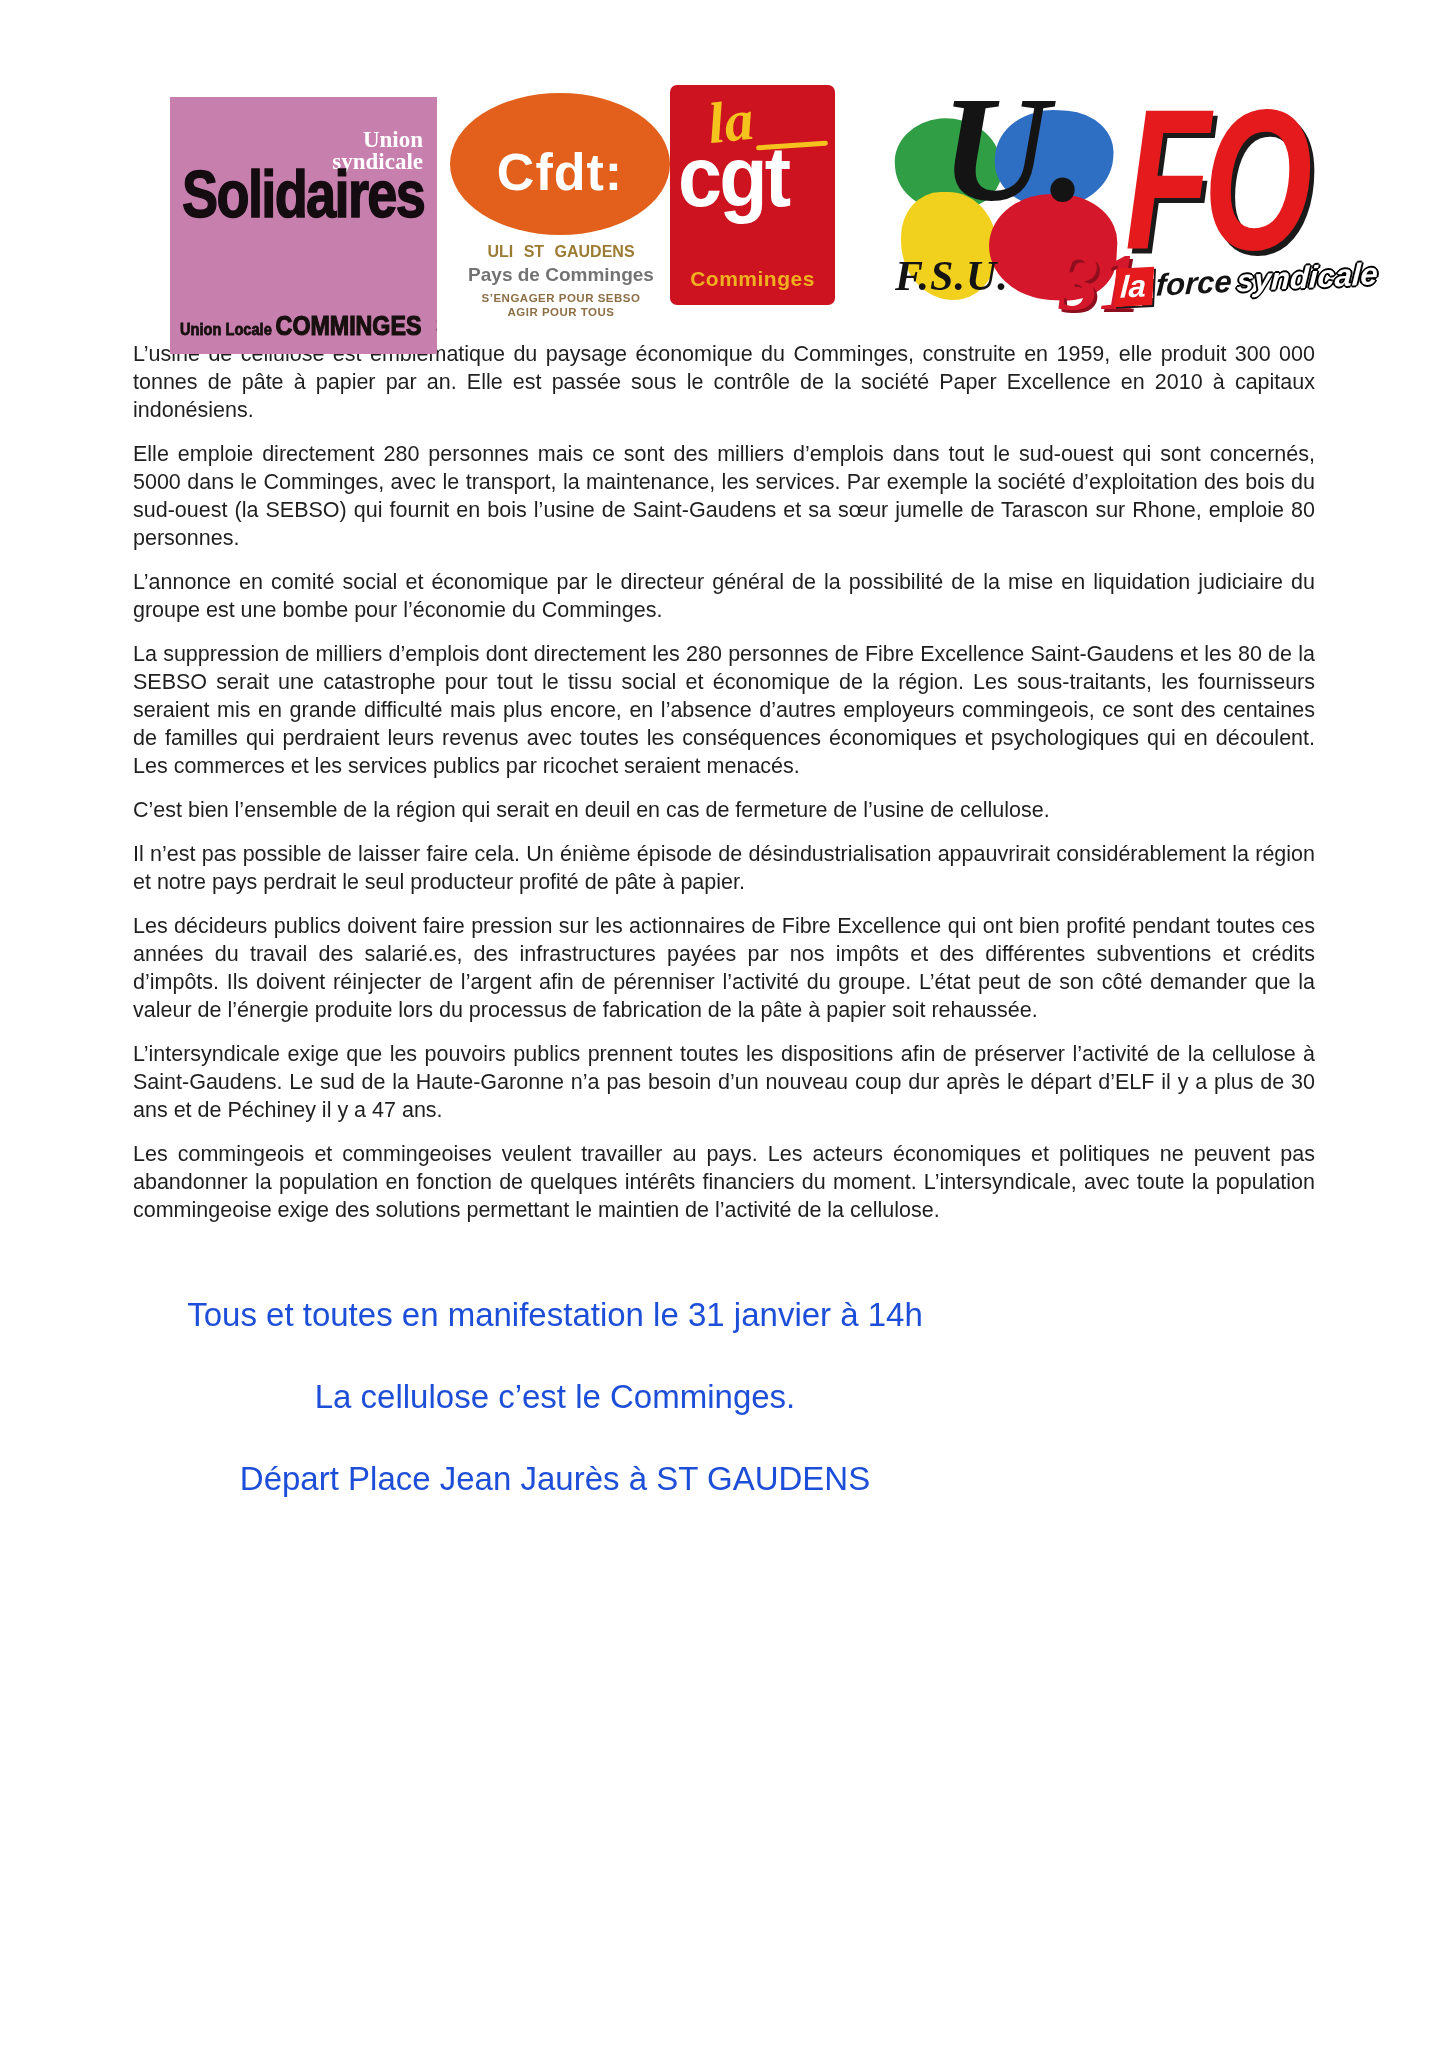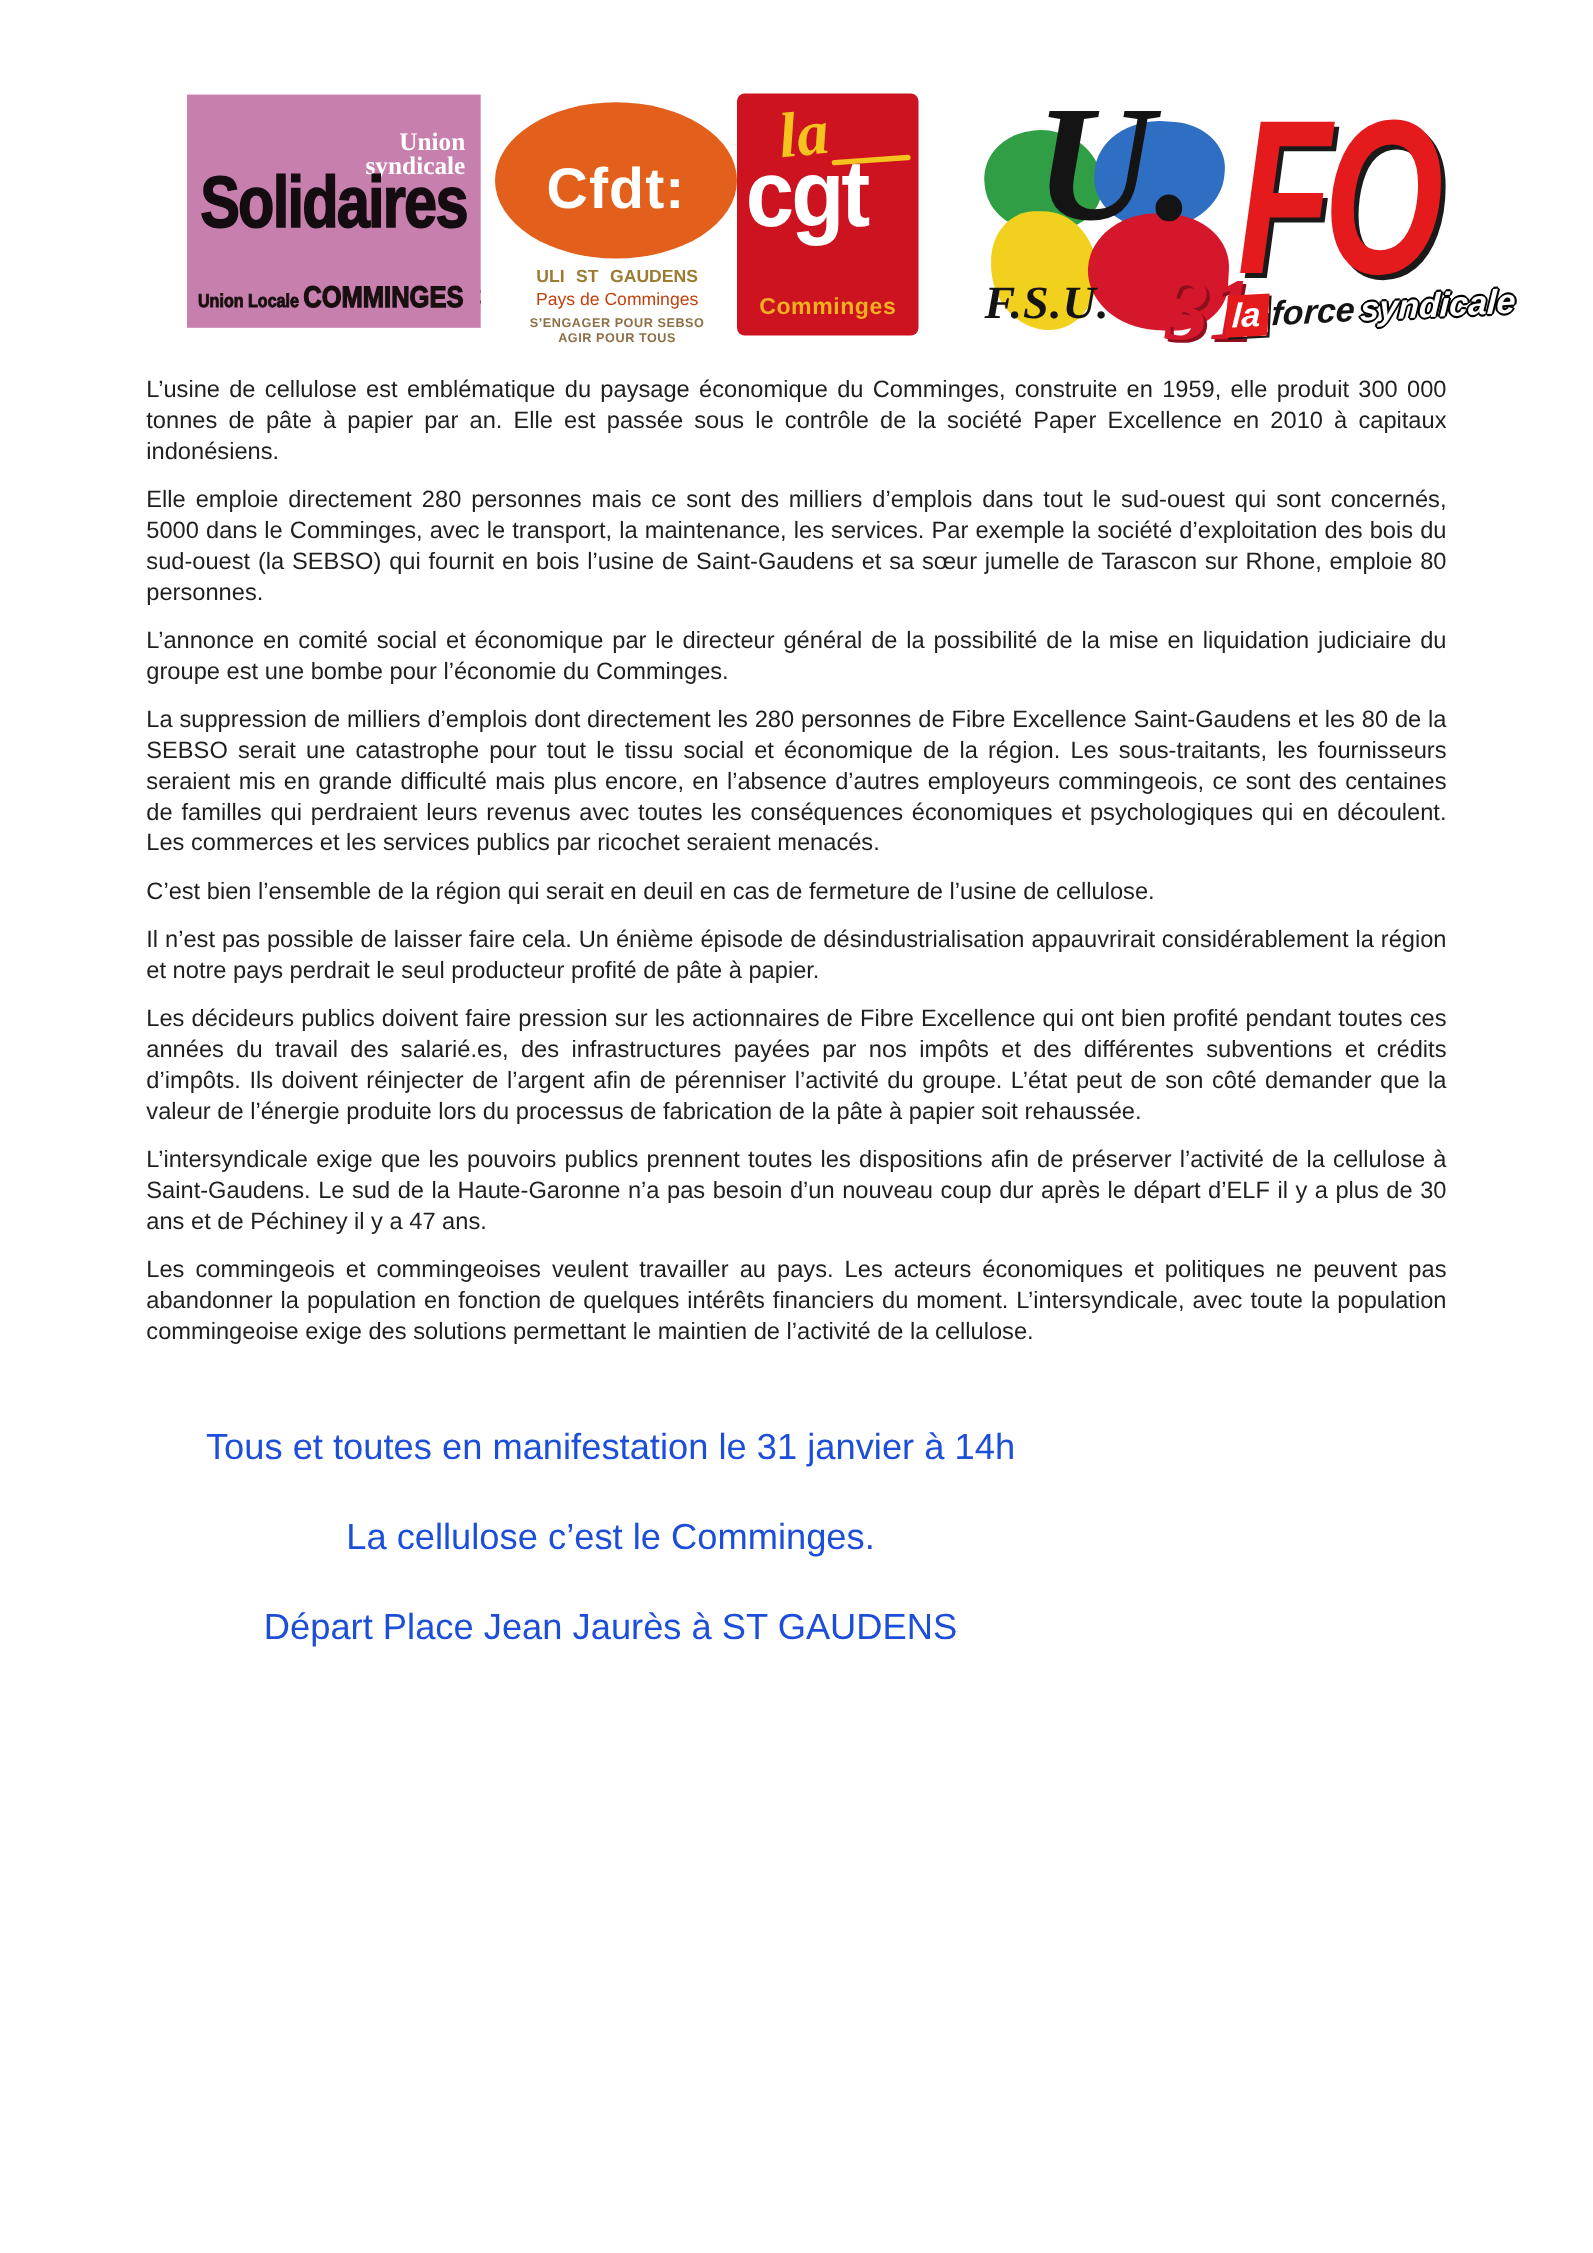--- a/index.html
+++ b/index.html
@@ -5,33 +5,33 @@
   * { margin:0; padding:0; box-sizing:border-box; }
   html,body { background:#ffffff; }
   body { width:1448px; height:2048px; font-family:"Liberation Sans", sans-serif; color:#1f1f1f; }
   .page { position:relative; width:1448px; height:2048px; overflow:hidden; background:#ffffff; }
 
   
   .logos { position:relative; height:340px; }
   .logo { position:absolute; }
 
   
-  .solidaires { left:170px; top:86px; width:267px; height:212px; background:#c77fae; padding:8px 10px 10px 12px; overflow:hidden; }
+  .solidaires { left:170px; top:97px; width:267px; height:257px; background:#c77fae; padding:8px 10px 10px 12px; overflow:hidden; }
   .sol-top { text-align:right; color:#ffffff; font-family:"Liberation Serif", serif; font-weight:bold; font-size:23px; line-height:0.95; padding-right:4px; padding-top:24px; }
   .sol-name { display:block; color:#140c10; font-weight:bold; font-size:66px; line-height:0.9; letter-spacing:-2px; transform:scaleX(0.82); transform-origin:left; -webkit-text-stroke:1.5px #140c10; margin-top:-8px; white-space:nowrap; }
   .sol-footer { position:absolute; bottom:12px; left:10px; white-space:nowrap; color:#18100f; transform:scaleX(0.86); transform-origin:left; }
   .sol-footer .small { font-size:17px; font-weight:bold; -webkit-text-stroke:0.8px #18100f; }
   .sol-footer .big { font-size:27px; font-weight:bold; -webkit-text-stroke:1.2px #18100f; word-spacing:10px; }
 
   
   .cfdt { left:450px; top:93px; width:222px; text-align:center; }
   .cfdt-ellipse { width:220px; height:142px; background:#e2601b; border-radius:50%; display:flex; align-items:center; justify-content:center; }
   .cfdt-name { color:#ffffff; font-weight:bold; font-size:52px; letter-spacing:1px;margin-top:16px; }
   .cfdt-l1 { margin-top:8px; font-size:16px; font-weight:bold; color:#9c7b33; word-spacing:6px; }
-  .cfdt-l2 { margin-top:3px; font-size:16px; font-weight:normal; color:#c2410c; }
+  .cfdt-l2 { margin-top:3px; font-size:19px; font-weight:bold; color:#737373; }
   .cfdt-l3, .cfdt-l4 { font-size:11.5px; font-weight:bold; color:#8d6f46; letter-spacing:0.5px; line-height:1.25; }
   .cfdt-l3 { margin-top:5px; }
 
   
   .cgt { left:670px; top:85px; width:165px; height:220px; background:#cd1220; border-radius:7px; overflow:hidden; }
   .cgt-la { position:absolute; left:38px; top:8px; color:#f5c31d; font-family:"Liberation Serif", serif; font-style:italic; font-weight:bold; font-size:58px; line-height:1; transform:rotate(-6deg); }
   .cgt-tail { position:absolute; left:86px; top:58px; width:72px; height:5px; background:#f5c31d; border-radius:3px; transform:rotate(-4deg); }
   .cgt-name { position:absolute; left:8px; top:48px; color:#ffffff; font-weight:bold; font-size:86px; line-height:1; letter-spacing:-3px; transform:scaleX(0.92); transform-origin:left; }
   .cgt-footer { position:absolute; left:0; bottom:14px; width:100%; text-align:center; color:#f0b020; font-weight:bold; font-size:21px; letter-spacing:0.5px; }
 

